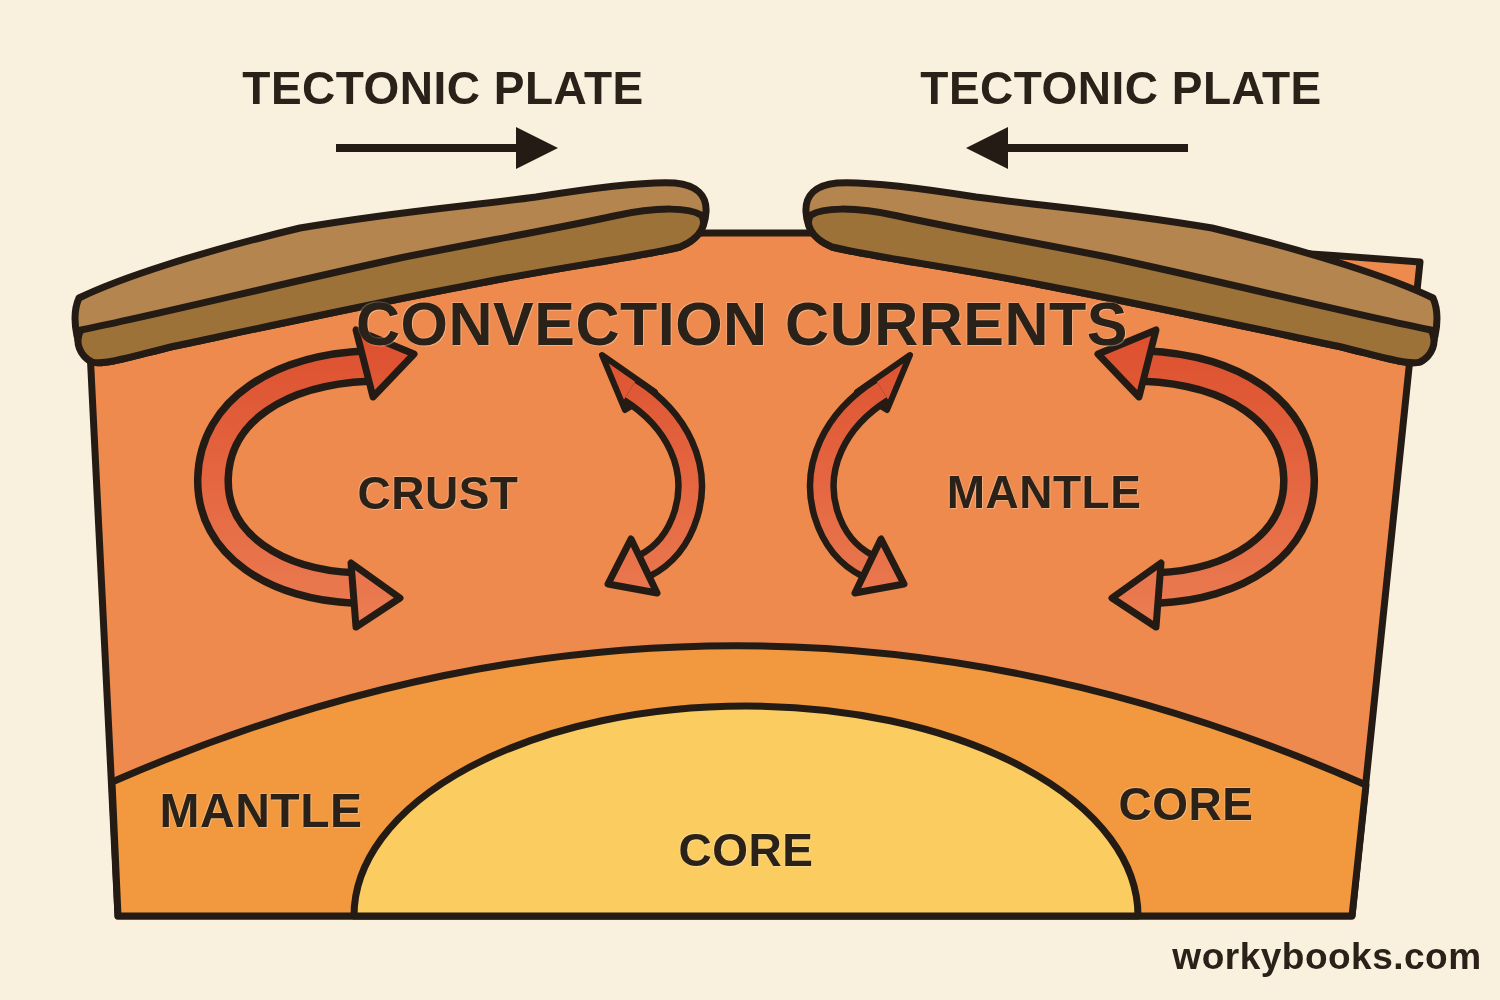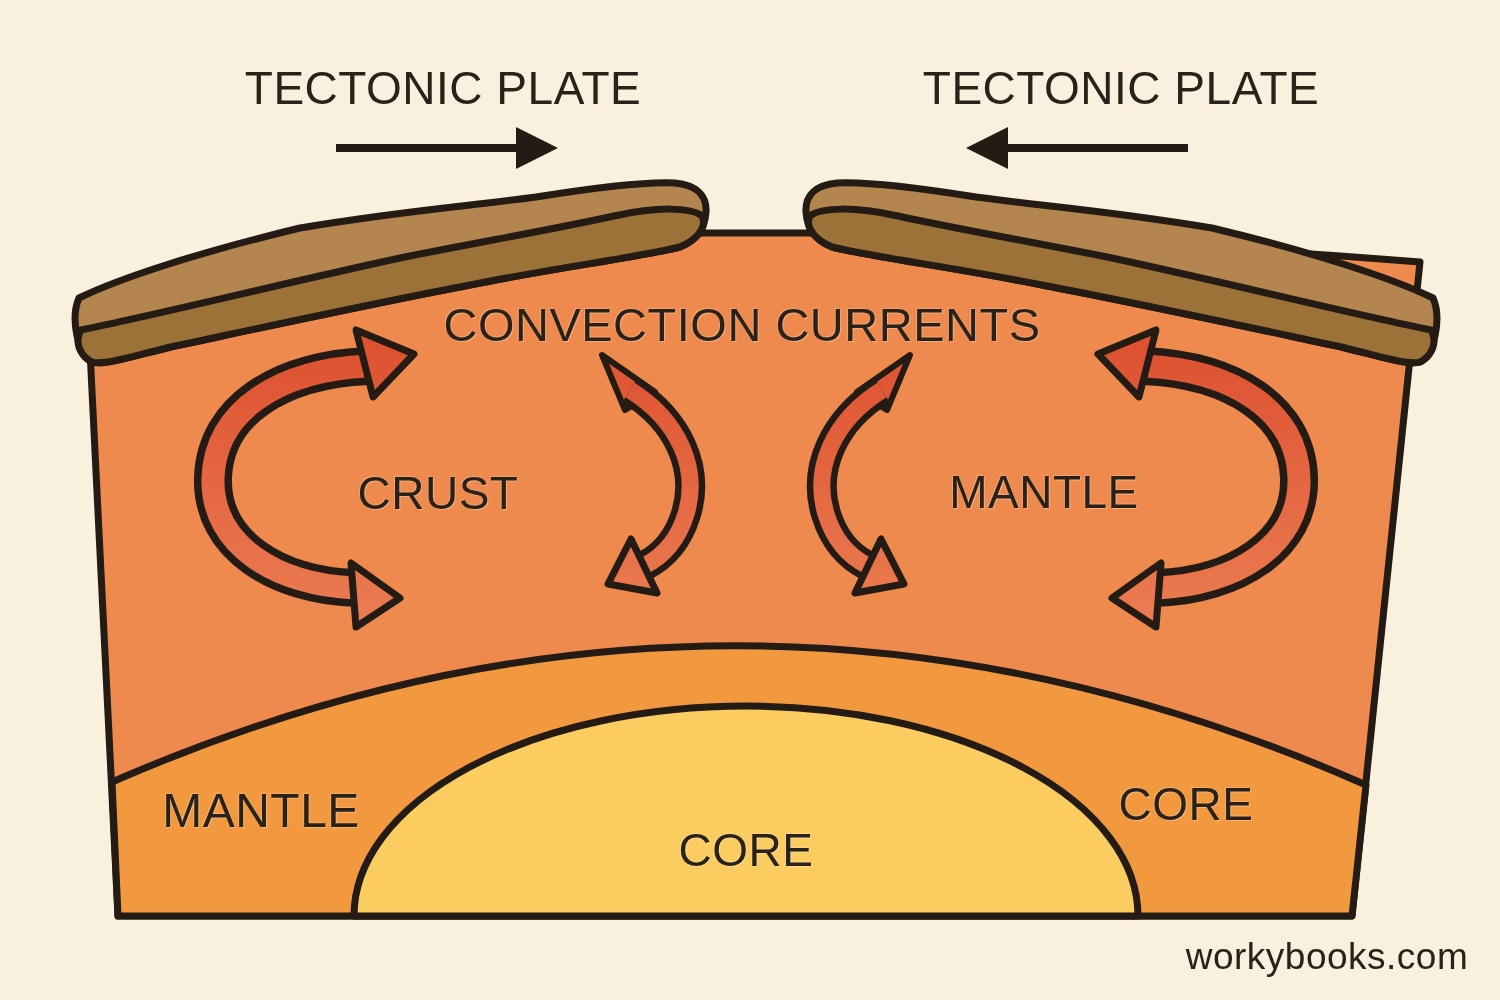--- a/index.html
+++ b/index.html
@@ -21,30 +21,30 @@
   .arrow-fill{fill:url(#arrowGrad);}
   .ink-line{stroke:var(--outline);}
   .ink-fill{fill:var(--outline);}
   #stopA{stop-color:var(--arrow_top);}
   #stopB{stop-color:var(--arrow_bottom);}
   .label{
     position:absolute;
     transform:translate(-50%,-50%);
     white-space:nowrap;
     color:var(--ink);
-    font-weight:400;
+    font-weight:700;
     letter-spacing:0.5px;
     text-shadow:1px 1px 0 rgba(251,240,222,.35), -1px -1px 0 rgba(251,240,222,.25);
   }
   .lbl-tectonic{font-size:46px;}
-  .lbl-convection{font-size:47px;}
+  .lbl-convection{font-size:61px;}
   .lbl-layer{font-size:46px;margin-top:20px;}
   .lbl-mantle-bl{font-size:48px;}
   .lbl-watermark{
-    font-size:37px;font-weight:400;letter-spacing:0.5px;
+    font-size:37px;font-weight:700;letter-spacing:0.5px;
     text-shadow:none;color:var(--ink);
   }
 </style>
 </head>
 <body>
 
 <div class="stage">
 
   <svg class="scene" viewBox="0 0 1500 1000">
     <defs>

